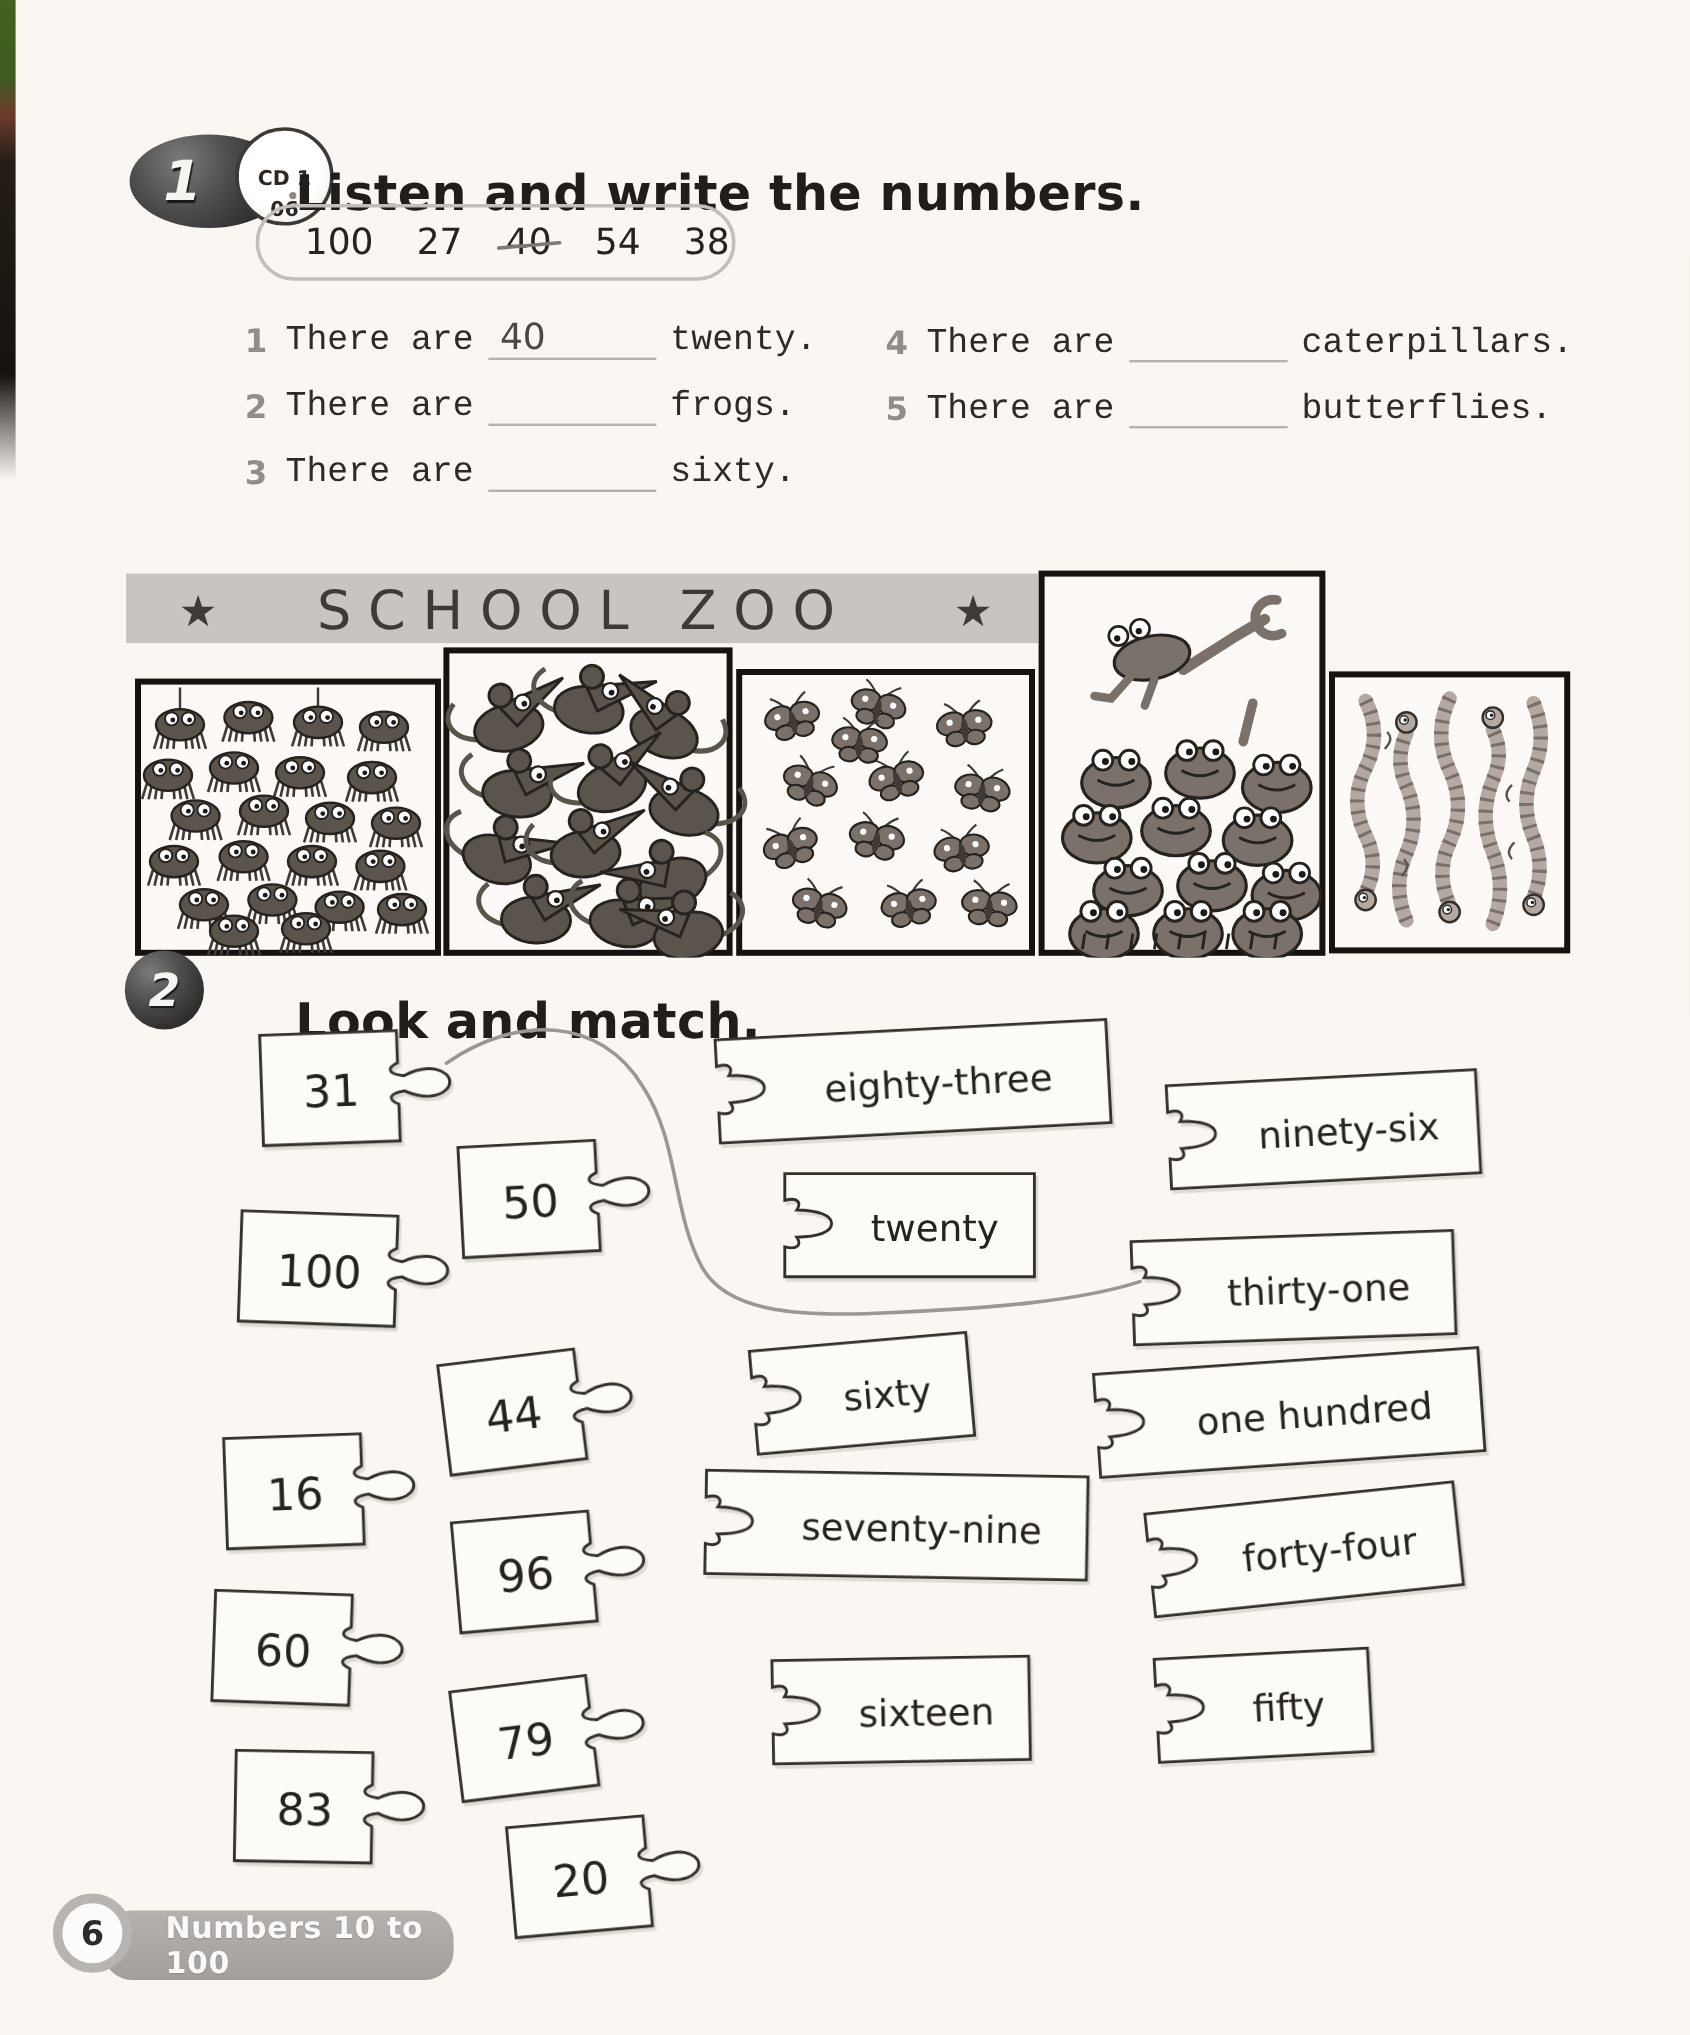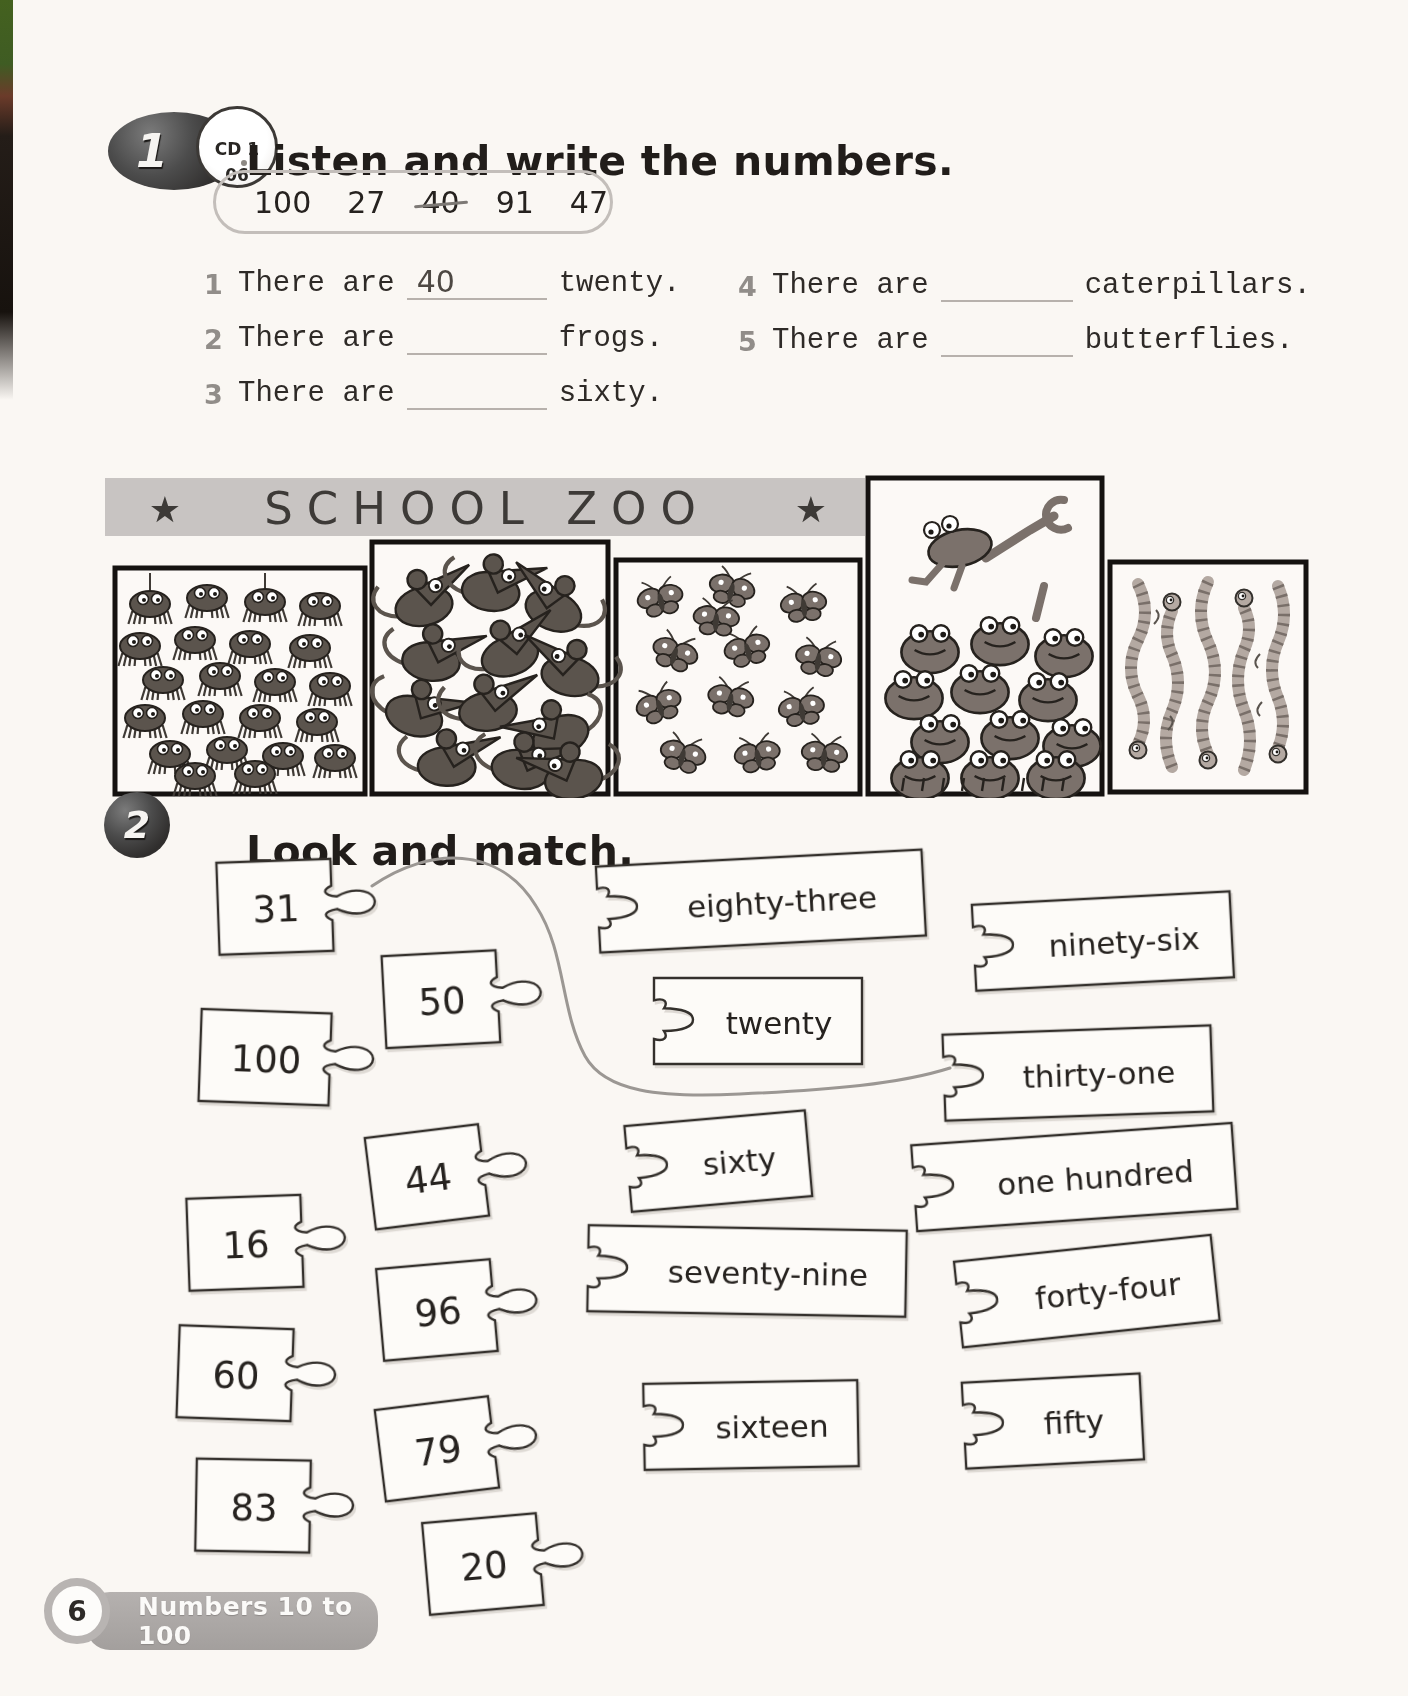--- a/index.html
+++ b/index.html
@@ -72,22 +72,22 @@
     <span class="l1">CD 1</span>
     <span class="cd-hole"></span>
     <span class="l2">06</span>
   </div>
   <h1 class="ex-title" id="title1">Listen and write the numbers.</h1>
 
   <div class="numbox" id="numbox">
       <span class="bank-n">100</span>
       <span class="bank-n">27</span>
       <span class="bank-n crossed">40</span>
-      <span class="bank-n">91</span>
-      <span class="bank-n">47</span>
+      <span class="bank-n">54</span>
+      <span class="bank-n">38</span>
     </div>
 
   <div class="s-col" id="scol1">
       <div class="s-row">
         <span class="s-num">1</span>
         <span class="s-txt">There are</span>
         <span class="s-blank"><span class="s-ans">40</span></span>
         <span class="s-txt">twenty.</span>
       </div>
       <div class="s-row">

